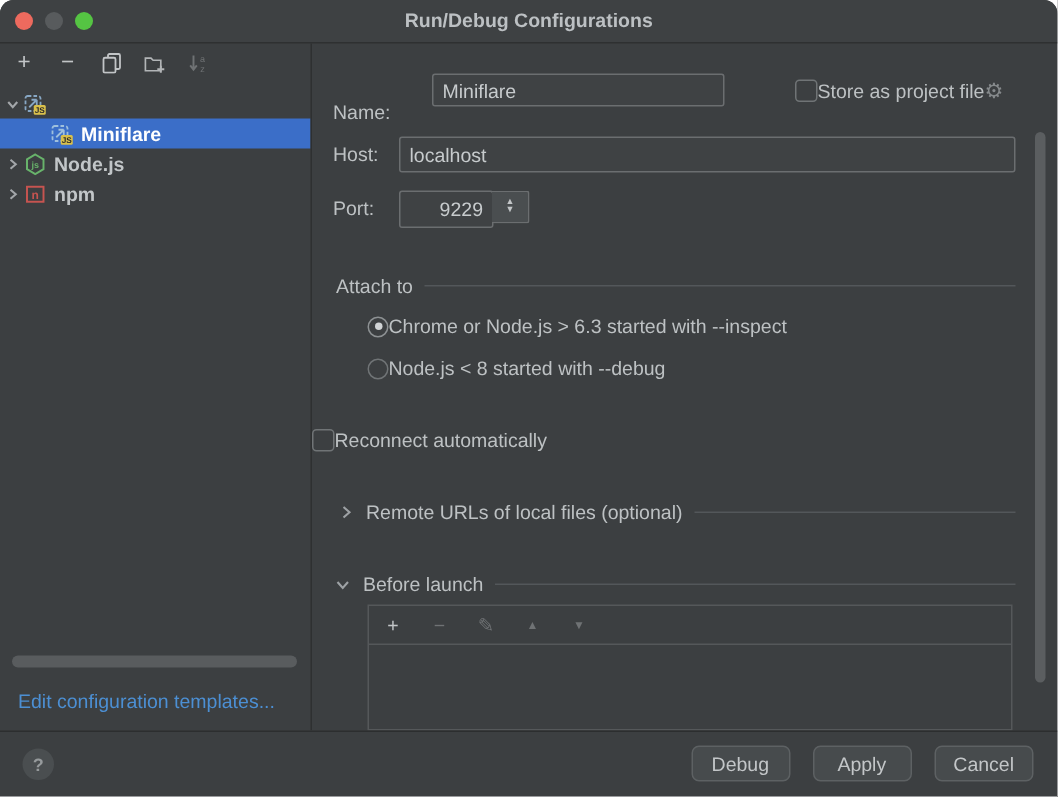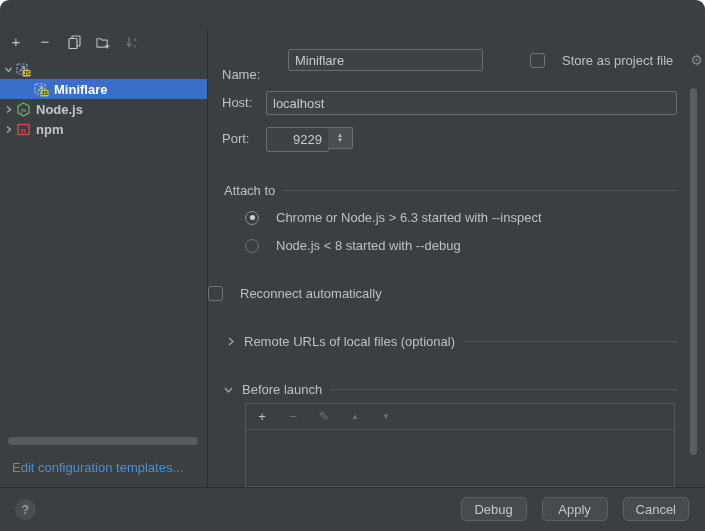--- a/index.html
+++ b/index.html
@@ -27,21 +27,21 @@
   .hscroll{position:absolute;left:8px;top:408px;width:190px;height:8px;border-radius:4px;background:#595c5e;}
   .edit-link{position:absolute;left:12px;top:431px;color:#4c8fd3;cursor:pointer;}
   
   .main{position:absolute;left:208px;top:28px;width:497px;height:459px;}
   .flabel{position:absolute;color:#bdc1c3;}
   .tfield{
     position:absolute;background:#3f4244;border:1px solid #6b6e70;border-radius:2px;
     color:#c7cbcd;font-family:"Liberation Sans",sans-serif;font-size:13px;padding:0 6px;box-sizing:border-box;outline:none;
   }
   .checkbox{width:13px;height:13px;border:1.5px solid #70747.6;border:1.5px solid #707476;border-radius:3px;background:transparent;flex:0 0 13px;}
-  .cbrow{position:absolute;display:flex;align-items:center;gap:17px;}
+  .cbrow{position:absolute;display:flex;align-items:center;gap:0;}
   .radio{width:14px;height:14px;border-radius:50%;border:1.5px solid #707476;box-sizing:border-box;flex:0 0 14px;position:relative;}
   .radio.on{border-color:#8d9193;}
   .radio.on::after{content:"";position:absolute;left:3.5px;top:3.5px;width:5px;height:5px;border-radius:50%;background:#d0d3d5;}
   .sect{position:absolute;display:flex;align-items:center;gap:8px;}
   .sect .line{flex:1;height:1px;background:#53575a;}
   .spinner{position:absolute;width:25px;background:#4a4e50;border:1px solid #6b6e70;border-left:none;border-radius:0 2px 2px 0;display:flex;flex-direction:column;align-items:center;justify-content:center;box-sizing:border-box;}
   .spinner span{font-size:6px;line-height:5px;color:#c3c6c8;}
   .gear{color:#85898b;font-size:14px;}
   
   .bl-panel{position:absolute;left:37px;right:30px;top:375px;bottom:0;border:1px solid #55585a;box-sizing:border-box;}
@@ -60,20 +60,28 @@
     font-family:"Liberation Sans",sans-serif;font-size:13px;display:flex;align-items:center;justify-content:center;cursor:default;
   }
   .btn.primary{background:#366db8;border-color:#4f84c9;color:#e3e8ec;}
   svg{display:block;}
 </style>
 </head>
 <body>
 
 <div id="app">
 
+  <div class="titlebar">
+    <div class="lights">
+      <span class="light" style="background:#ed6a5e"></span>
+      <span class="light" style="background:#585b5d"></span>
+      <span class="light" style="background:#55c443"></span>
+    </div>
+    <span class="title">Run/Debug Configurations</span>
+  </div>
 
   <div class="sidebar">
     <div class="sb-toolbar">
       <span class="tbico">+</span>
       <span class="tbico">−</span>
       <span class="tbico">
         <svg width="13" height="14" viewBox="0 0 13 14">
           <rect x="4" y="1" width="8" height="10" rx="1" fill="none" stroke="#c2c5c7" stroke-width="1.2"></rect>
           <rect x="1" y="3.5" width="8" height="10" rx="1" fill="#3c3f41" stroke="#c2c5c7" stroke-width="1.2"></rect>
         </svg>

